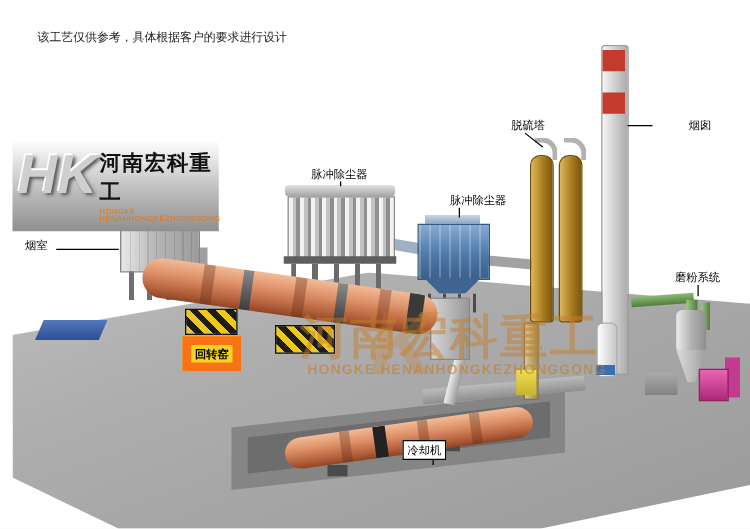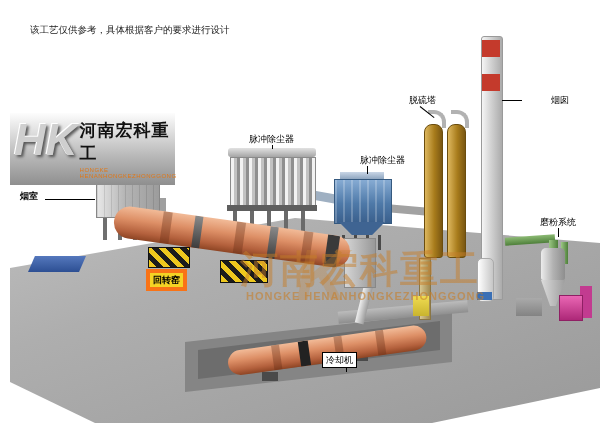--- a/index.html
+++ b/index.html
@@ -1,21 +1,21 @@
 <!DOCTYPE html>
 <html><head>
 <meta charset="utf-8">
 <style>
   html,body{margin:0;padding:0;background:#fff;}
   .scene{position:relative;width:600px;height:423px;background:#fff;overflow:hidden;
          font-family:"Liberation Sans","DejaVu Sans",sans-serif;}
   .a{position:absolute;}
   .lbl{position:absolute;font-size:9px;line-height:12px;color:#000;background:#fff;
        padding:0 2px;white-space:nowrap;z-index:40;}
-  .lbl.box-yellow{background:#f5d324;border:4px solid #f97316;padding:1px 3px;font-weight:bold;}
+  .lbl.box-yellow{background:#f5d324;border:7px solid #f97316;padding:1px 3px;font-weight:bold;}
   .lbl.box-white{background:#fff;border:1px solid #000;padding:1px 3px;}
   .line{position:absolute;background:#000;z-index:39;}
   .wm{position:absolute;white-space:nowrap;font-weight:bold;}
 </style>
 </head>
 <body>
 
 <div class="scene">
 
   <div class="a" style="left:0;top:0;width:600px;height:423px;z-index:1;
@@ -133,21 +133,21 @@
     <div class="a" style="left:108px;top:0;width:8px;height:100%;background:rgba(96,44,20,.35);"></div>
     <div class="a" style="left:150px;top:0;width:8px;height:100%;background:rgba(96,44,20,.35);"></div>
   </div>
   <div class="a" style="left:262px;top:372px;width:16px;height:9px;z-index:4;background:#4a4a4a;"></div>
   <div class="a" style="left:352px;top:352px;width:16px;height:9px;z-index:4;background:#4a4a4a;"></div>
 
   <div class="wm" style="left:296px;top:234px;font-size:72px;font-style:italic;color:rgba(200,130,45,.28);z-index:29;">K</div>
   <div class="wm" style="left:240px;top:244px;font-size:38px;letter-spacing:2px;color:rgba(198,126,42,.5);z-index:30;">河南宏科重工</div>
   <div class="wm" style="left:246px;top:290px;font-size:11px;letter-spacing:1px;color:rgba(198,126,42,.6);z-index:30;">HONGKE HENANHONGKEZHONGGONG</div>
 
-  <div class="lbl" style="left:18px;top:190px;font-weight:bold;">烟室</div>
+  <div class="lbl" style="left:18px;top:190px;">烟室</div>
   <div class="line" style="left:45px;top:199px;width:50px;height:1px;"></div>
 
   <div class="lbl" style="left:247px;top:133px;">脉冲除尘器</div>
   <div class="line" style="left:272px;top:145px;width:1px;height:4px;"></div>
 
   <div class="lbl" style="left:358px;top:154px;">脉冲除尘器</div>
   <div class="line" style="left:367px;top:166px;width:1px;height:8px;"></div>
 
   <div class="lbl" style="left:407px;top:94px;">脱硫塔</div>
   <div class="line" style="left:420px;top:106px;width:18px;height:1px;transform:rotate(38deg);transform-origin:left center;"></div>

